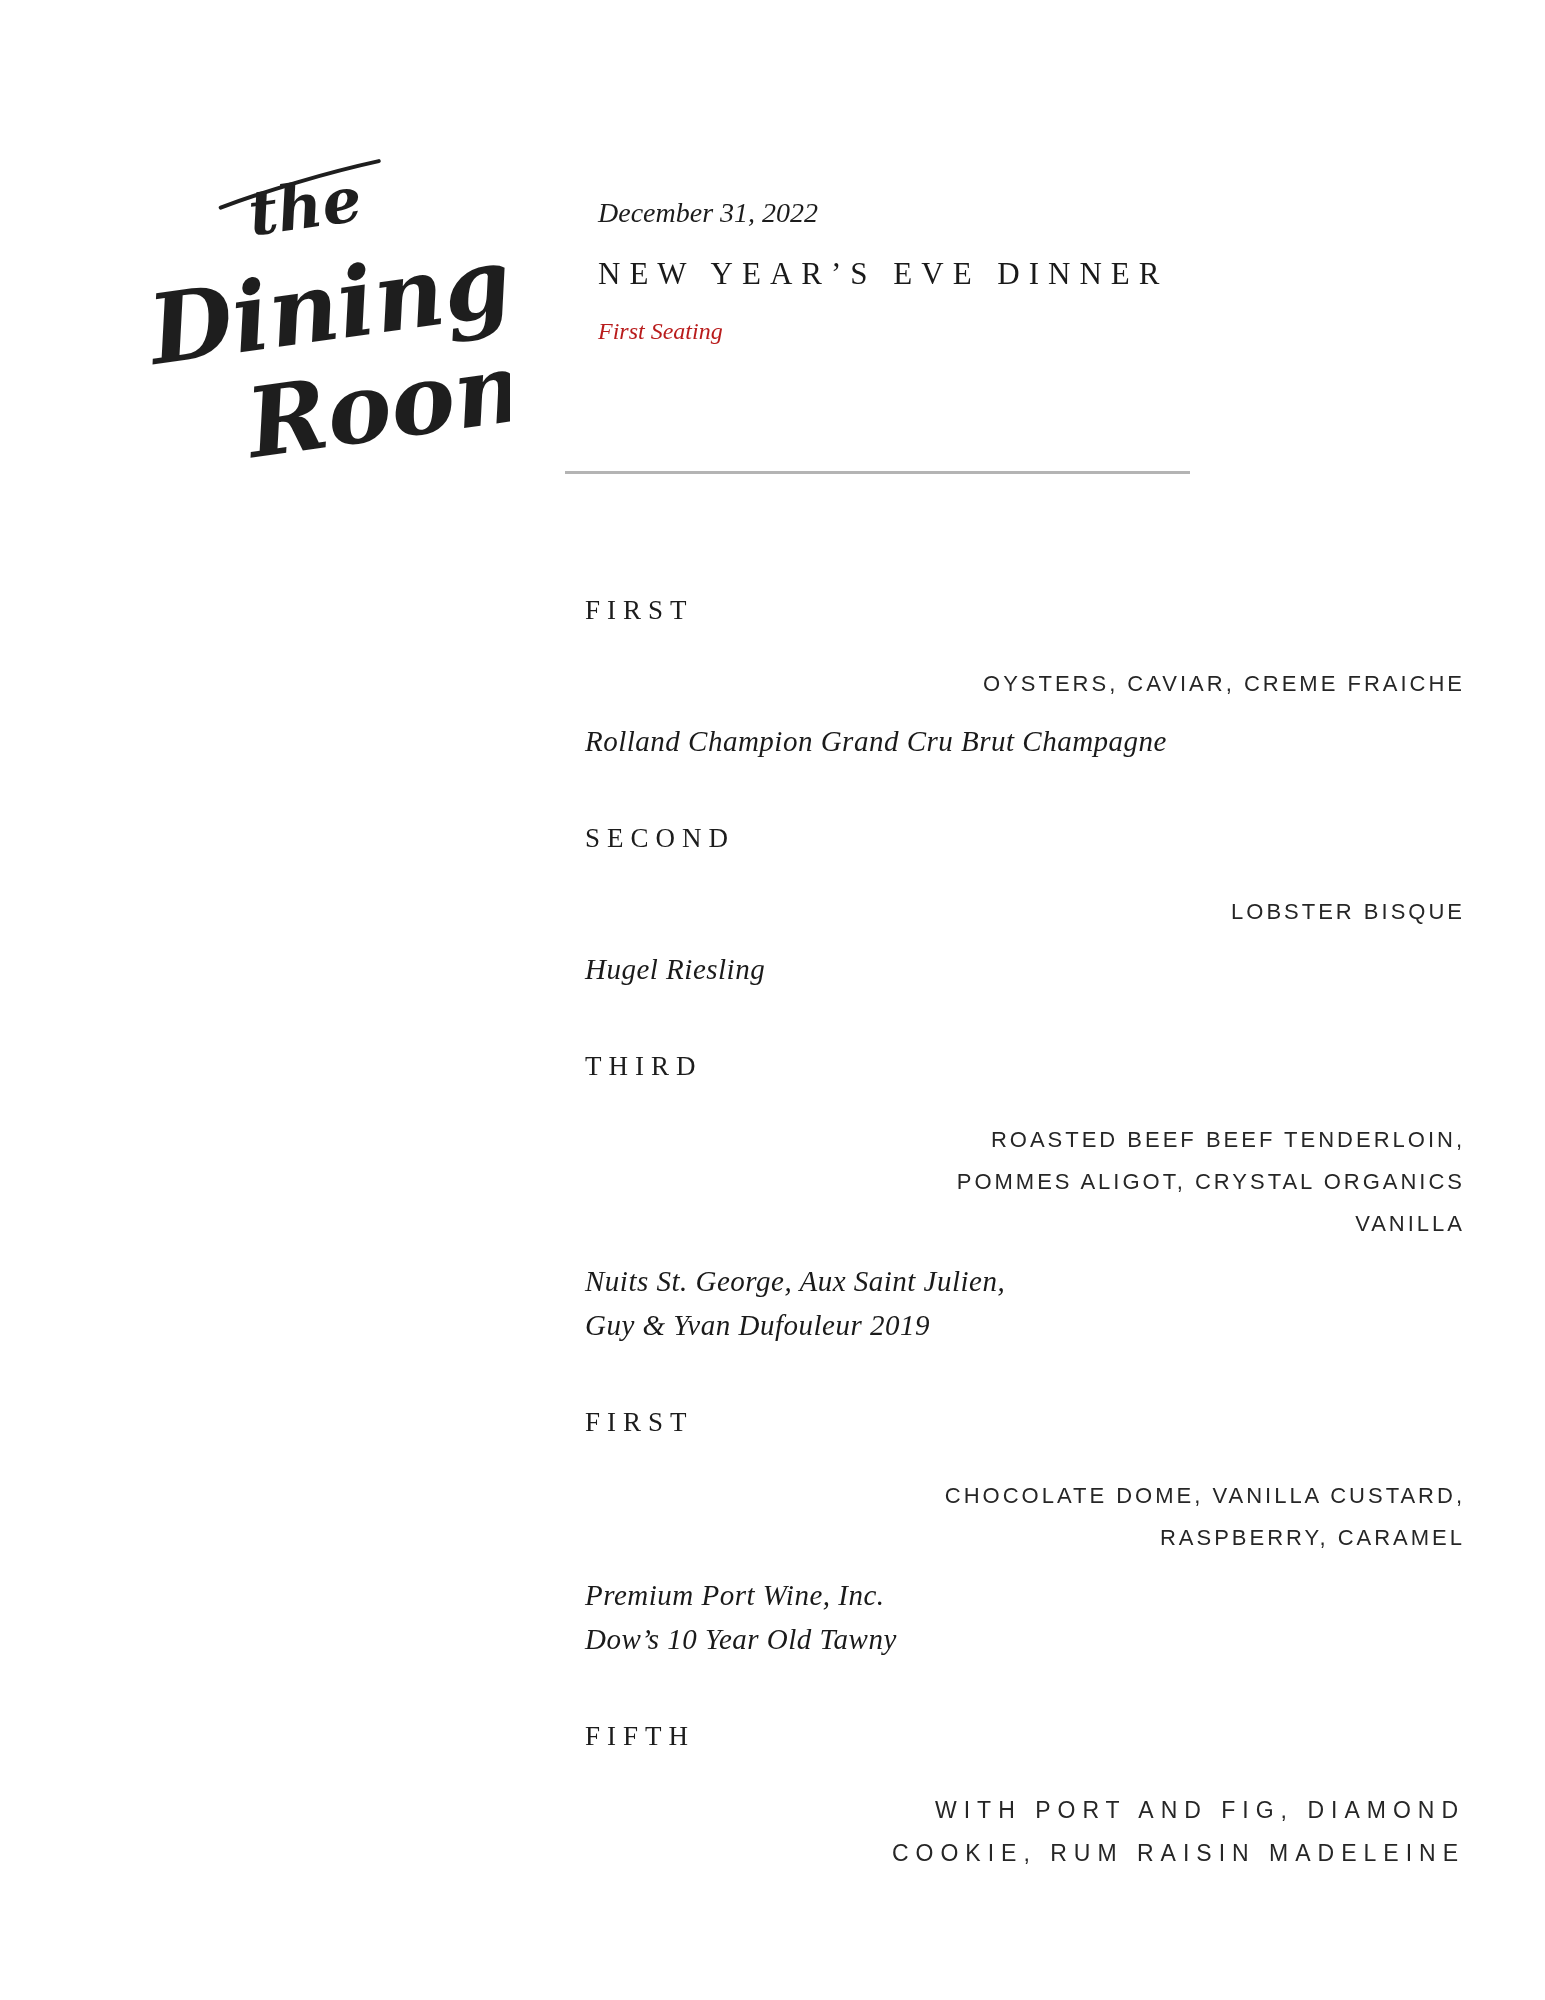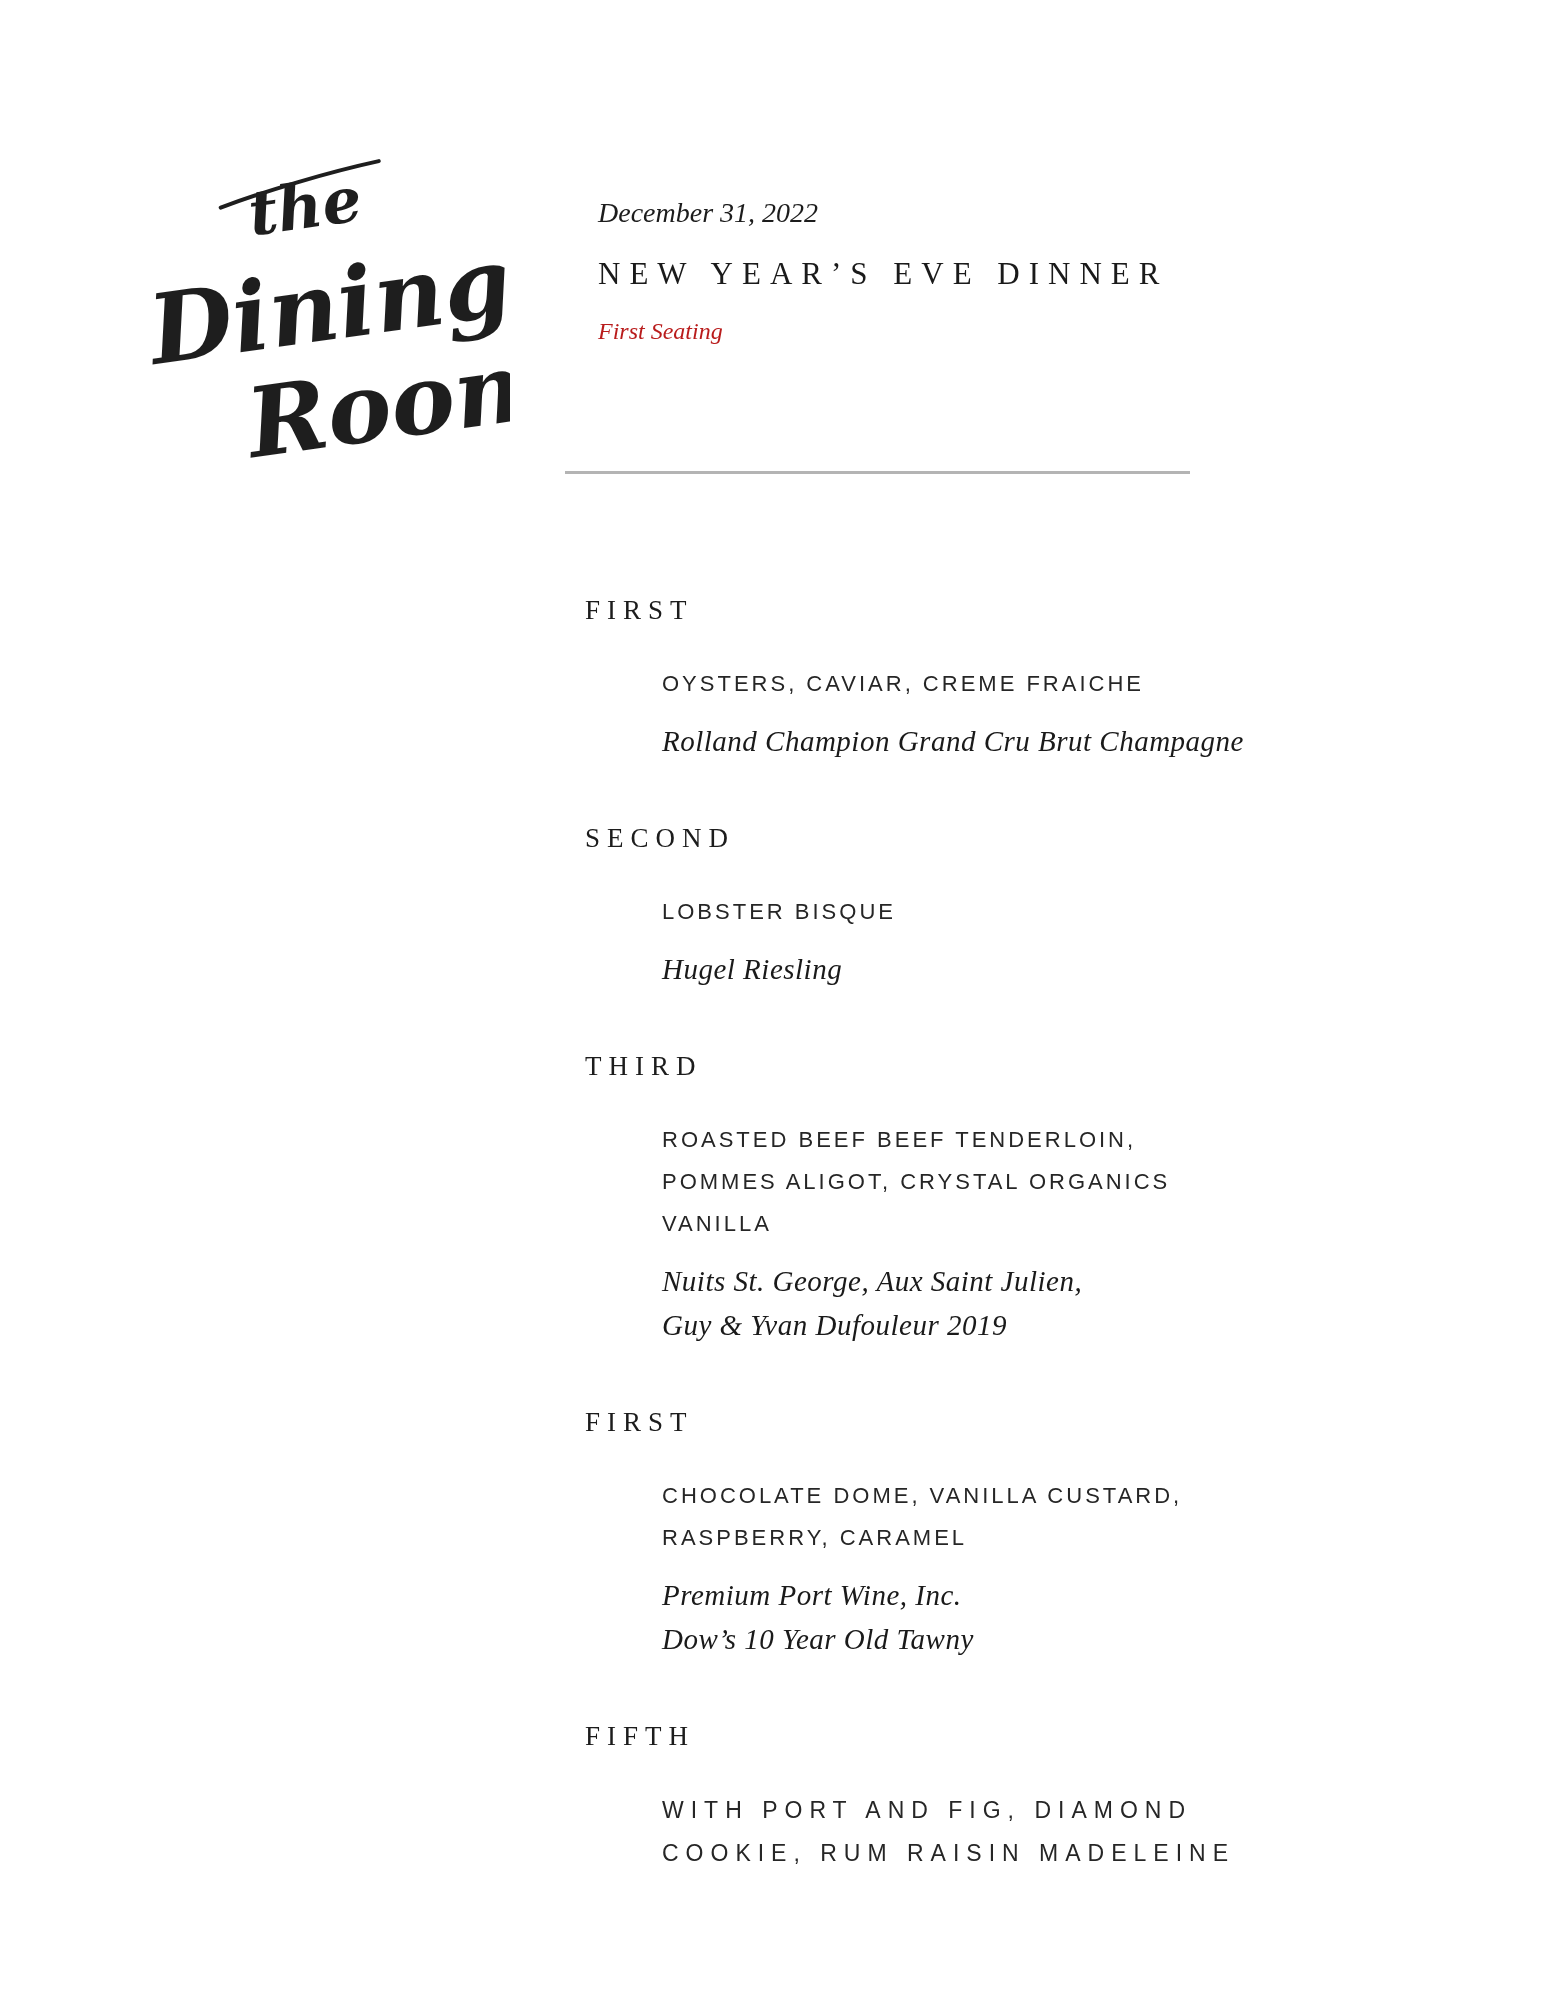--- a/index.html
+++ b/index.html
@@ -74,22 +74,23 @@
     color: #1c1c1c;
     white-space: nowrap;
   }
   .dish { margin: 0 0 14px 77px; }
   .dish-line {
     font-family: "Liberation Sans", sans-serif;
     font-size: 22px; line-height: 42px;
     letter-spacing: 3px;
     color: #262626;
     white-space: nowrap;
+    text-align: right;
   }
-  .wine { margin-left: 77px; }
+  .wine { }
   .wine-line {
     font-family: "Liberation Serif", serif;
     font-style: italic;
     font-size: 29px; line-height: 44px;
     letter-spacing: 0.5px;
     color: #1a1a1a;
     white-space: nowrap;
   }
   
   .course:last-child .dish-line {

